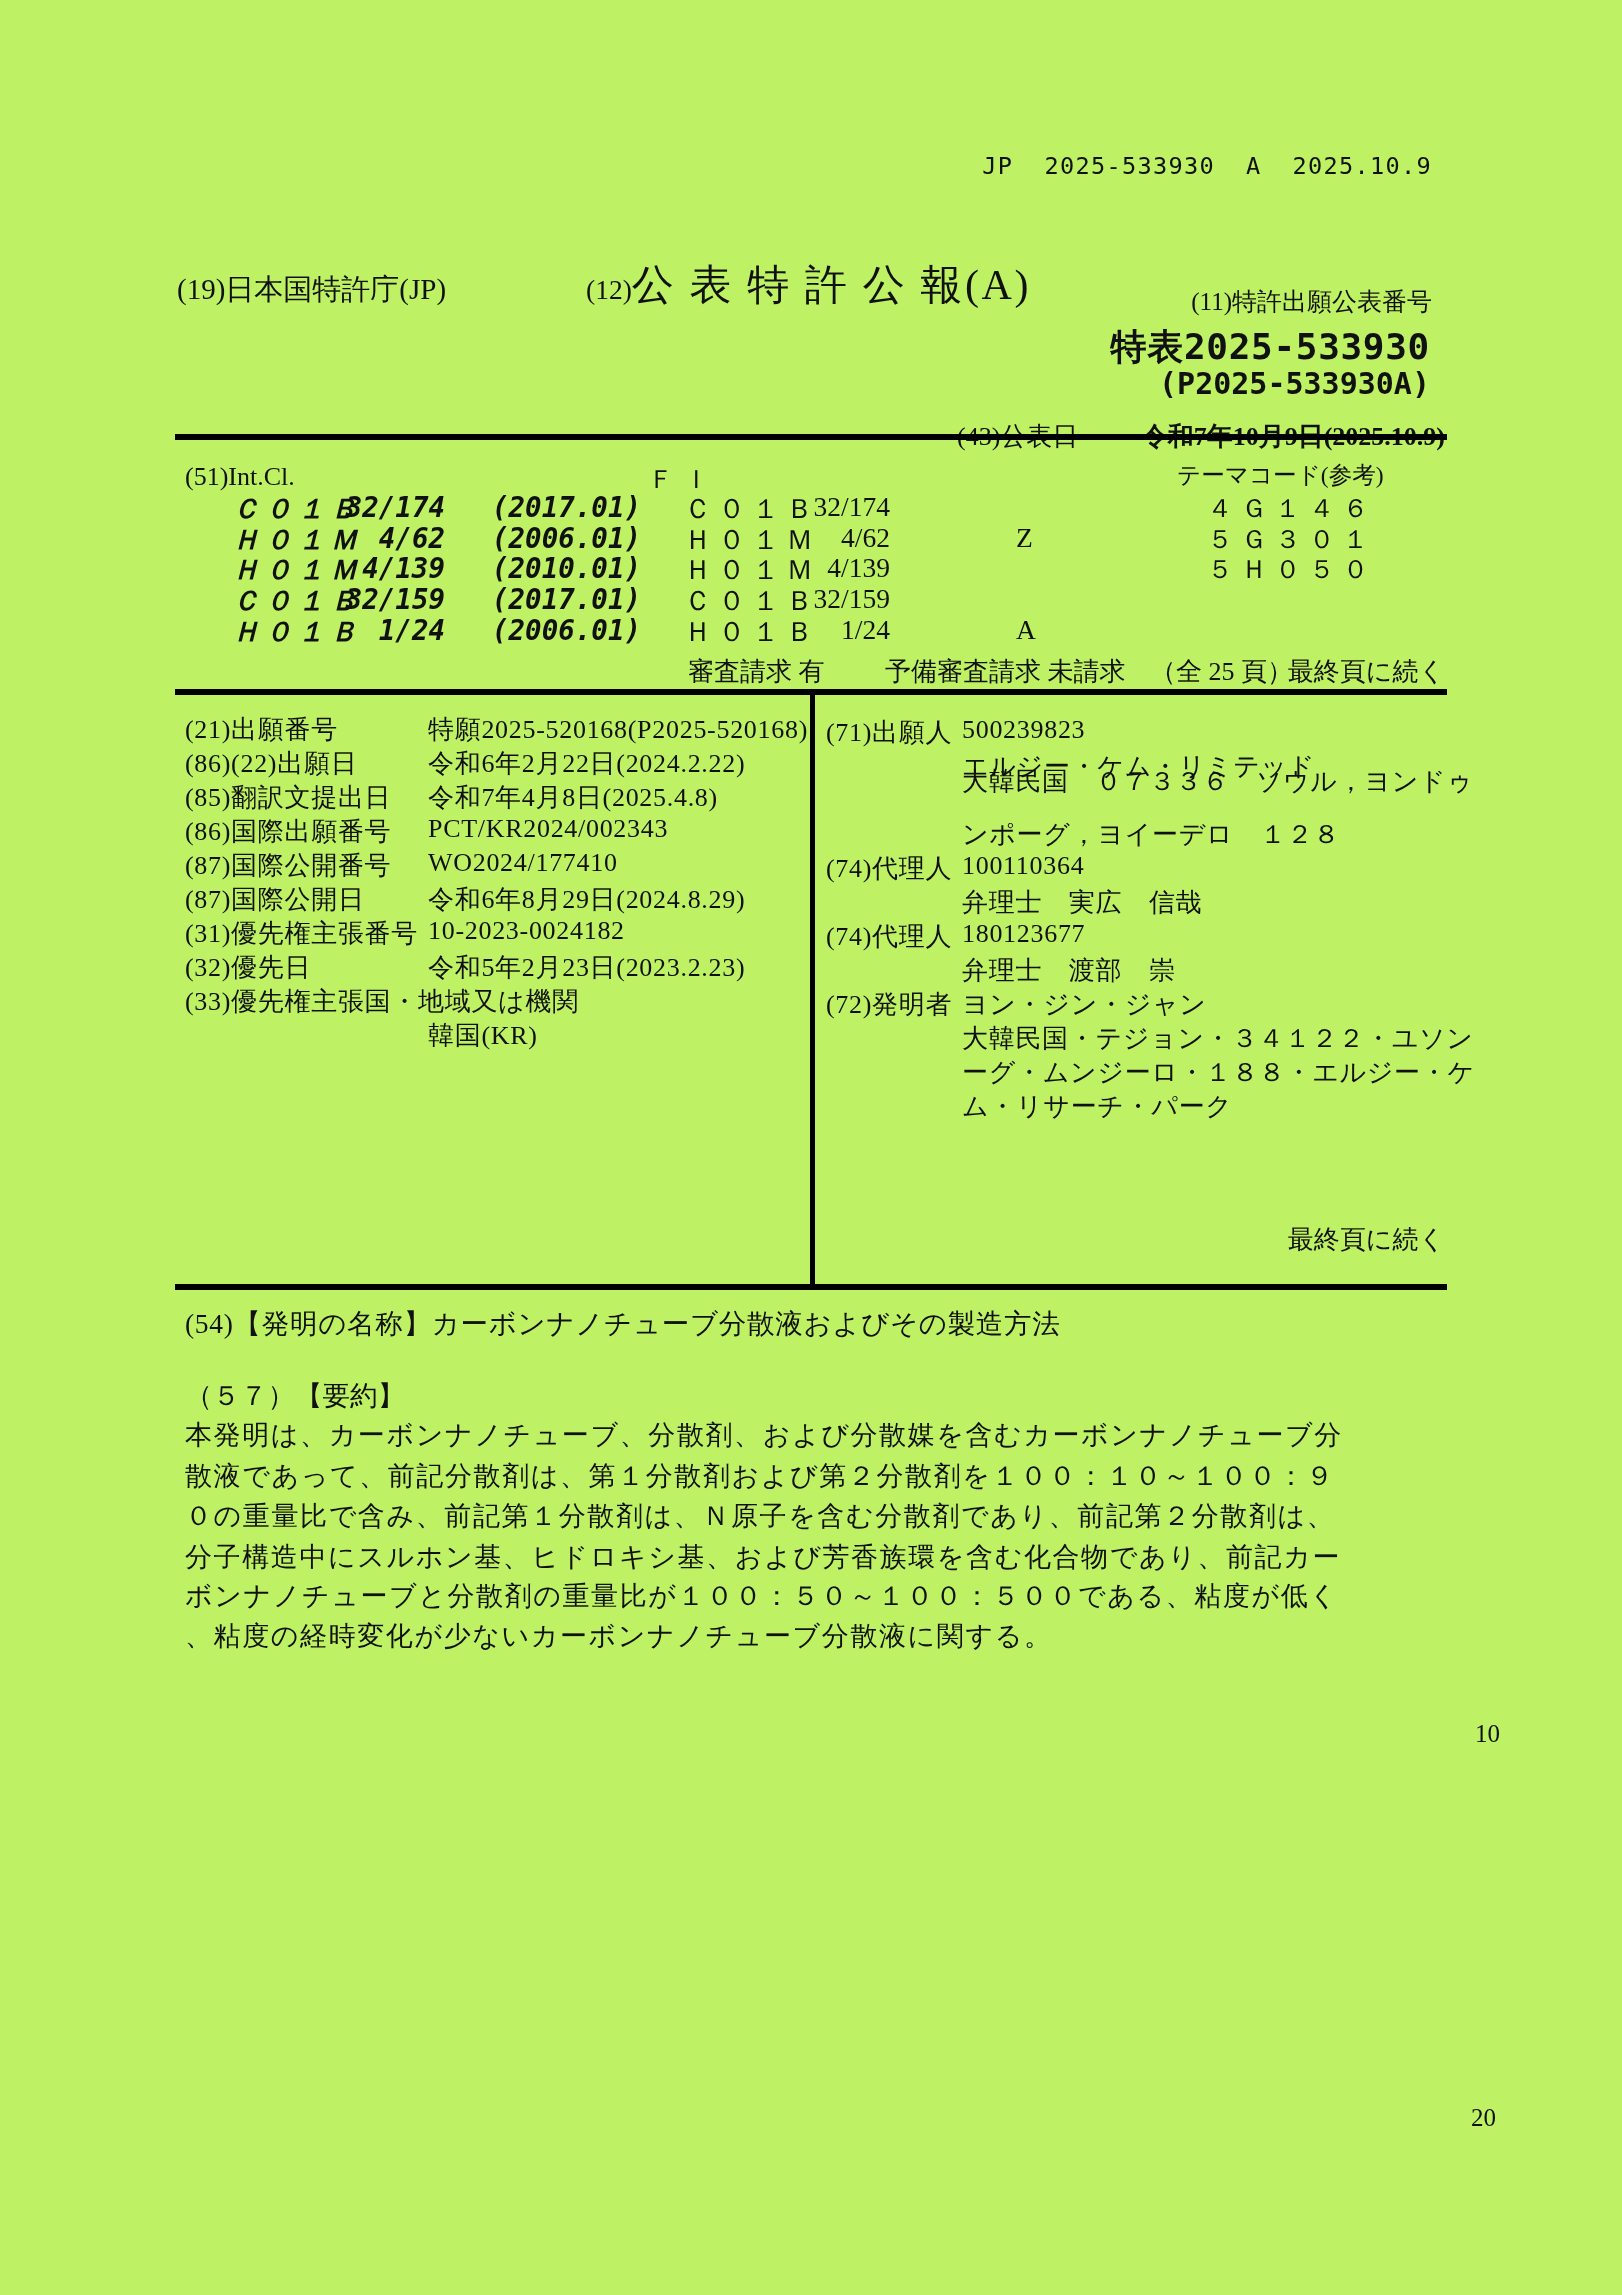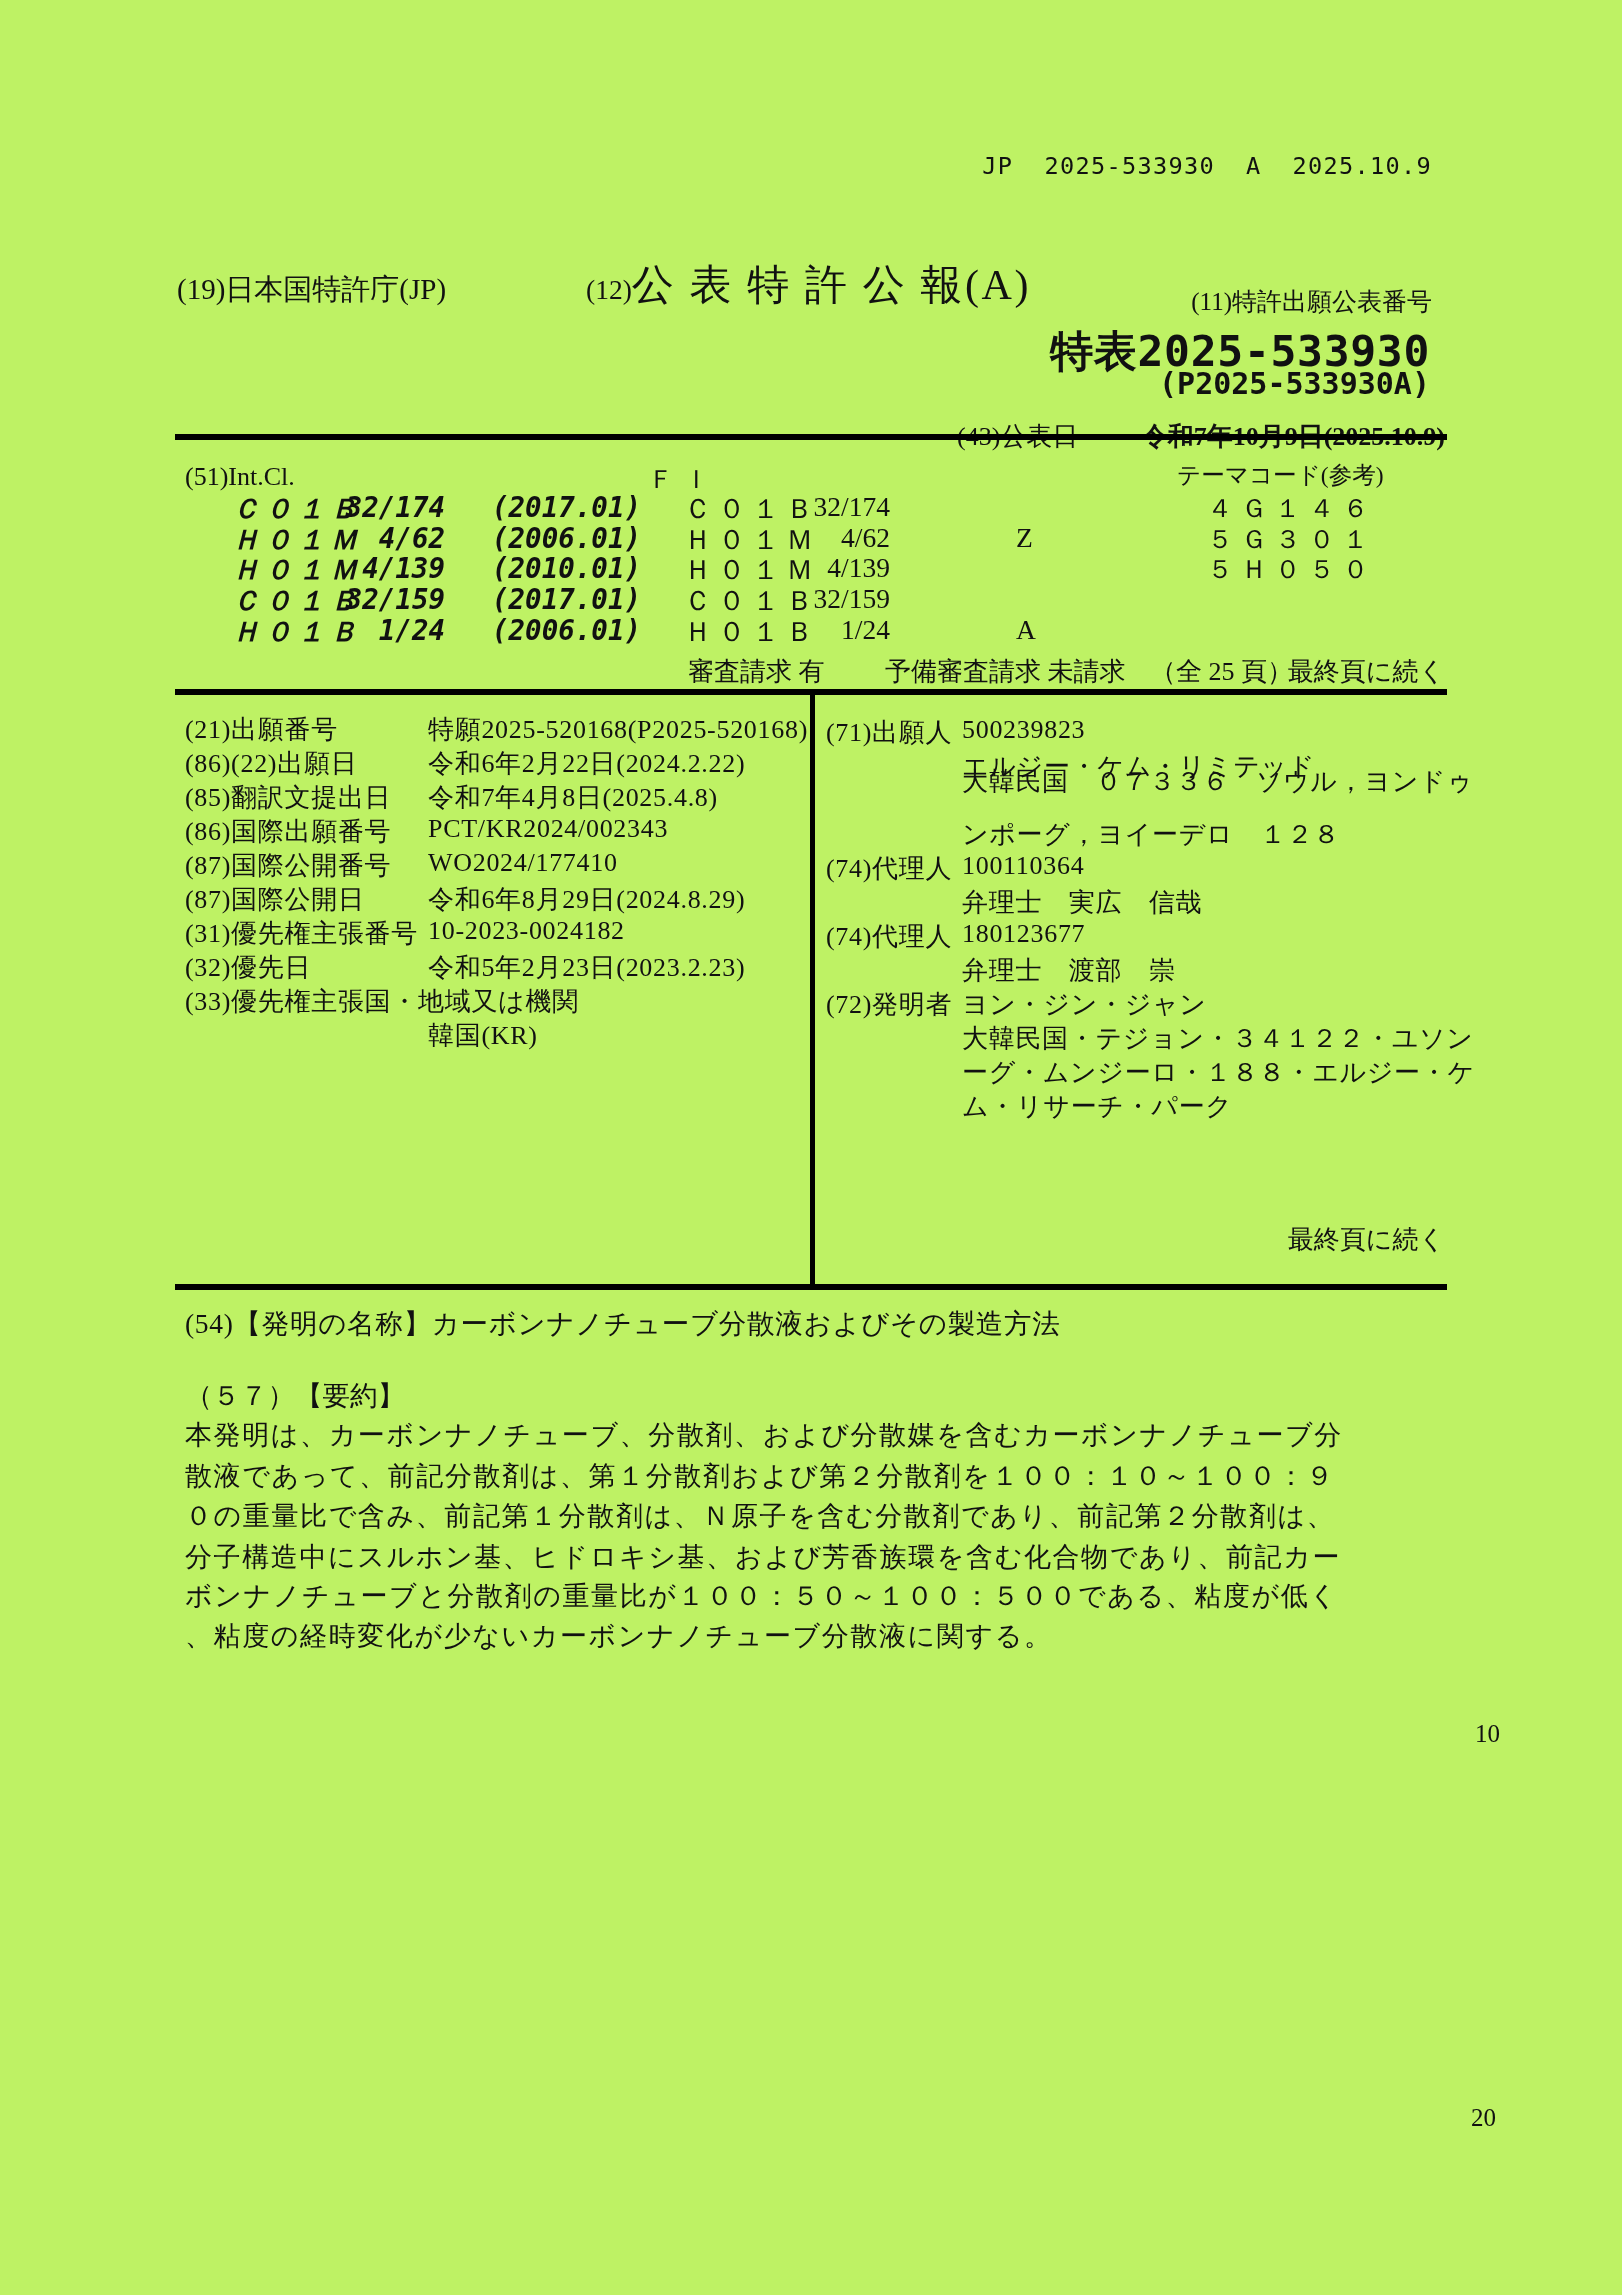--- a/index.html
+++ b/index.html
@@ -14,21 +14,21 @@
   .abs{position:absolute;white-space:pre;}
   .mono{font-family:"DejaVu Sans Mono","Liberation Mono",monospace;}
   
   .doc-id{top:152px;right:191px;font-size:23.6px;letter-spacing:1.3px;}
   
   .office{left:177px;top:270px;font-size:29px;}
   .kind{left:586px;top:257px;}
   .kind .pfx{font-size:27.5px;}
   .kind .big{font-size:42px;letter-spacing:2.6px;}
   .pubno-label{right:191px;top:285px;font-size:25px;}
-  .pubno{right:193px;top:323px;font-size:43px;font-weight:bold;letter-spacing:0.7px;margin-left:14px;}
+  .pubno{right:193px;top:323px;font-size:36px;font-weight:bold;letter-spacing:0.7px;margin-left:14px;}
   .pubno-paren{right:193px;top:366px;font-size:30px;font-weight:bold;}
   .pubdate-row{left:957px;right:178px;top:419px;font-size:26px;display:flex;justify-content:space-between;}
   .pubdate-row .v{font-weight:bold;}
   
   .rule{position:absolute;left:175px;width:1272px;height:5.9px;background:#000;}
   .rule1{top:434px;} .rule2{top:689px;} .rule3{top:1284px;}
   .vdiv{position:absolute;left:810px;top:695px;width:4.6px;height:589px;background:#000;}
   
   .intcl-label{left:185px;top:462px;font-size:26px;}
   .fi-label{left:648px;top:462px;font-size:26px;letter-spacing:9.2px;}

